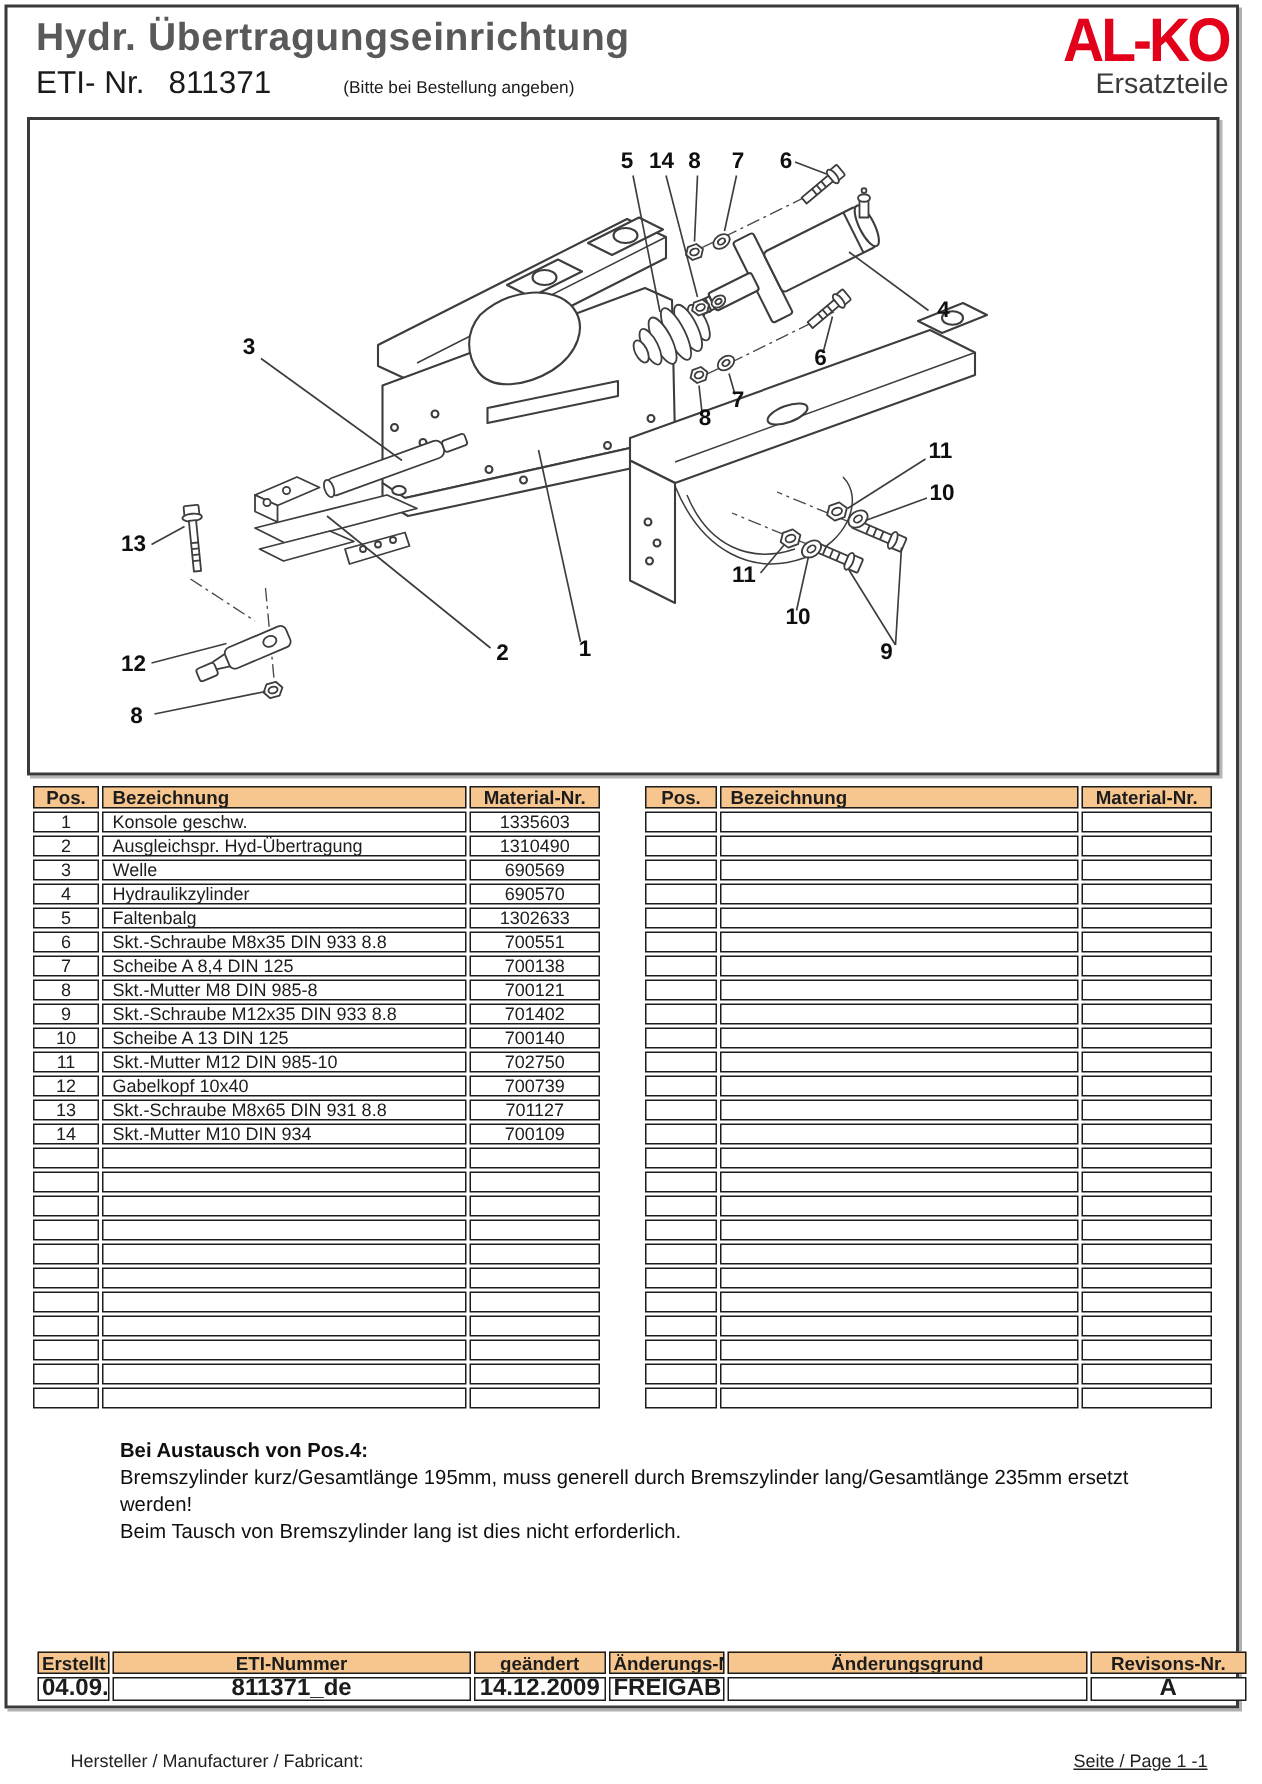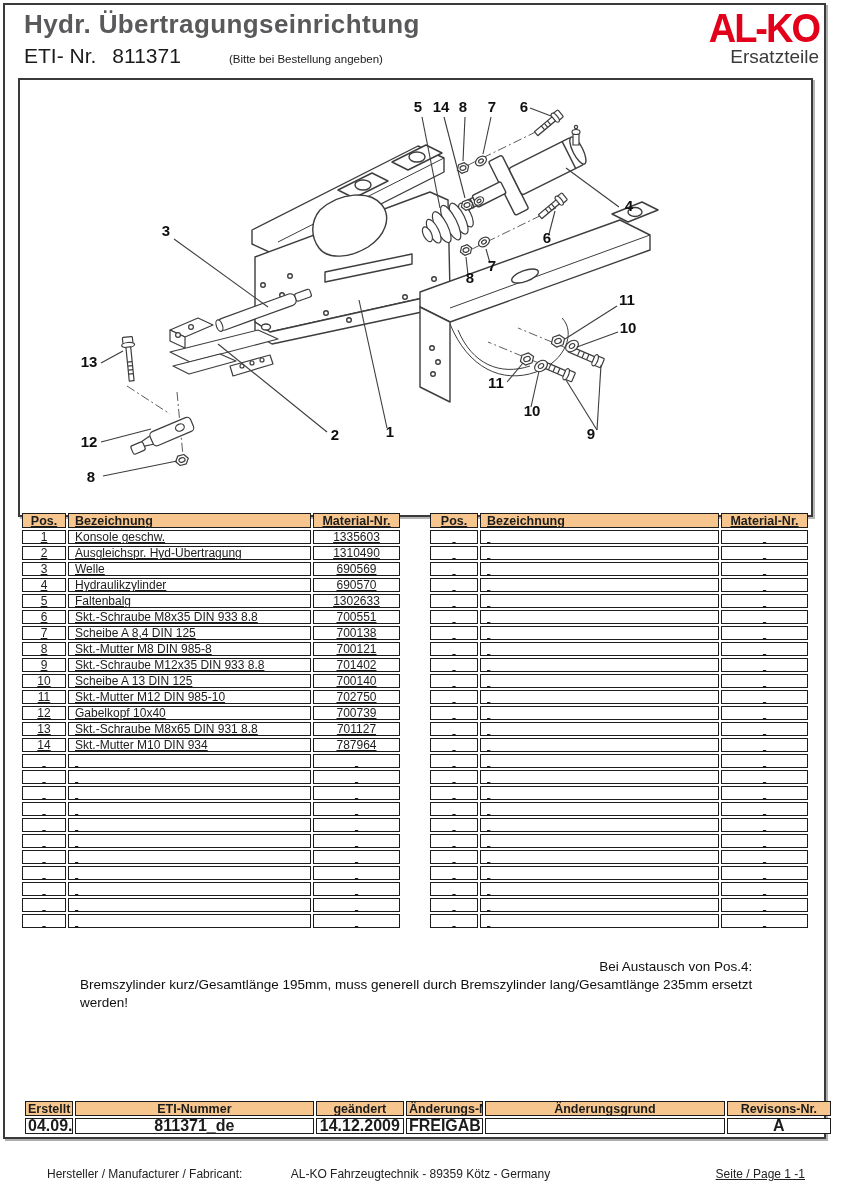--- a/index.html
+++ b/index.html
@@ -25,31 +25,31 @@
     border:2px solid #3a3a3c;box-shadow:2px 2px 0 rgba(110,110,110,.5);background:#fff;}
   .diagram-box svg{display:block;width:791px;height:435px;}
   .leader{stroke:#3d3d3d;stroke-width:1.1;}
   .callout{font-family:"Liberation Sans",sans-serif;font-size:15px;font-weight:bold;fill:#0f0f0f;text-anchor:middle;}
   .dd{stroke:#4a4a4a;stroke-width:.9;fill:none;stroke-dasharray:9 3 2 3;}
   .pt{fill:#fff;stroke:#3d3d3d;stroke-width:1.4;stroke-linejoin:round;}
   .pt2{fill:#fff;stroke:#3d3d3d;stroke-width:1.2;stroke-linejoin:round;}
   .nl{stroke:#3d3d3d;stroke-width:1;fill:none;}
   
   table{border-collapse:separate;border-spacing:2px;table-layout:fixed;}
-  .parts-table{position:absolute;top:511px;text-decoration:underline;}
+  .parts-table{position:absolute;top:522px;}
   #parts-left{left:20px;width:382px;}
   #parts-right{left:428px;width:382px;}
   td{border:1px solid #1c1c1c;height:12px;font-size:12px;line-height:12px;
      padding:0 2px;background:#fff;overflow:hidden;white-space:nowrap;}
   td.h{background:var(--hdr,#F7C68E);font-weight:bold;font-size:12.5px;height:13px;}
   td.c{text-align:center;}
   td.l{text-align:left;padding-left:6px;}
   
   .note{position:absolute;left:80px;top:958px;font-size:13.5px;line-height:18px;color:#0f0f0f;}
-  .note .h{font-weight:normal;text-align:right;}
+  .note .h{font-weight:bold;}
   
   .meta-table{position:absolute;left:23px;top:1099px;width:810px;}
   .meta-table td{height:13px;}
   .meta-table td.v{height:14px;font-size:16px;font-weight:bold;}
   
   .footer{position:absolute;left:0;top:1167px;width:841px;height:20px;font-size:12px;color:#222;}
   .f-left{position:absolute;left:47px;}
   .f-center{position:absolute;left:0;width:841px;text-align:center;}
   .f-right{position:absolute;right:36px;text-decoration:underline;}
 </style>
@@ -380,21 +380,21 @@
         <td class="c">700739</td>
       </tr>
       <tr>
         <td class="c">13</td>
         <td class="l">Skt.-Schraube M8x65 DIN 931 8.8</td>
         <td class="c">701127</td>
       </tr>
       <tr>
         <td class="c">14</td>
         <td class="l">Skt.-Mutter M10 DIN 934</td>
-        <td class="c">787964</td>
+        <td class="c">700109</td>
       </tr>
       <tr>
         <td class="c">&nbsp;</td>
         <td class="l">&nbsp;</td>
         <td class="c">&nbsp;</td>
       </tr>
       <tr>
         <td class="c">&nbsp;</td>
         <td class="l">&nbsp;</td>
         <td class="c">&nbsp;</td>
@@ -584,20 +584,21 @@
         <td class="c">&nbsp;</td>
       </tr>
     </tbody>
 </table>
 
 <div class="note">
   <div class="h">Bei Austausch von Pos.4:</div>
   <div id="note-lines">
       <div>Bremszylinder kurz/Gesamtlänge 195mm, muss generell durch Bremszylinder lang/Gesamtlänge 235mm ersetzt</div>
       <div>werden!</div>
+      <div>Beim Tausch von Bremszylinder lang ist dies nicht erforderlich.</div>
     </div>
 </div>
 
 <table class="meta-table">
   <colgroup>
     <col style="width:48px">
       <col style="width:238px">
       <col style="width:88px">
     <col style="width:77px">
       <col style="width:239px">
@@ -618,15 +619,14 @@
         <td class="v c">14.12.2009</td>
         <td class="v c">FREIGABE</td>
         <td class="v c">&nbsp;</td>
         <td class="v c">A</td>
       </tr>
     </tbody>
 </table>
 
 <div class="footer">
   <span class="f-left">Hersteller / Manufacturer / Fabricant:</span>
-  <span class="f-center">AL-KO Fahrzeugtechnik - 89359 Kötz - Germany</span>
   <span class="f-right">Seite / Page  1 -1</span>
 </div>
 
 </body></html>

